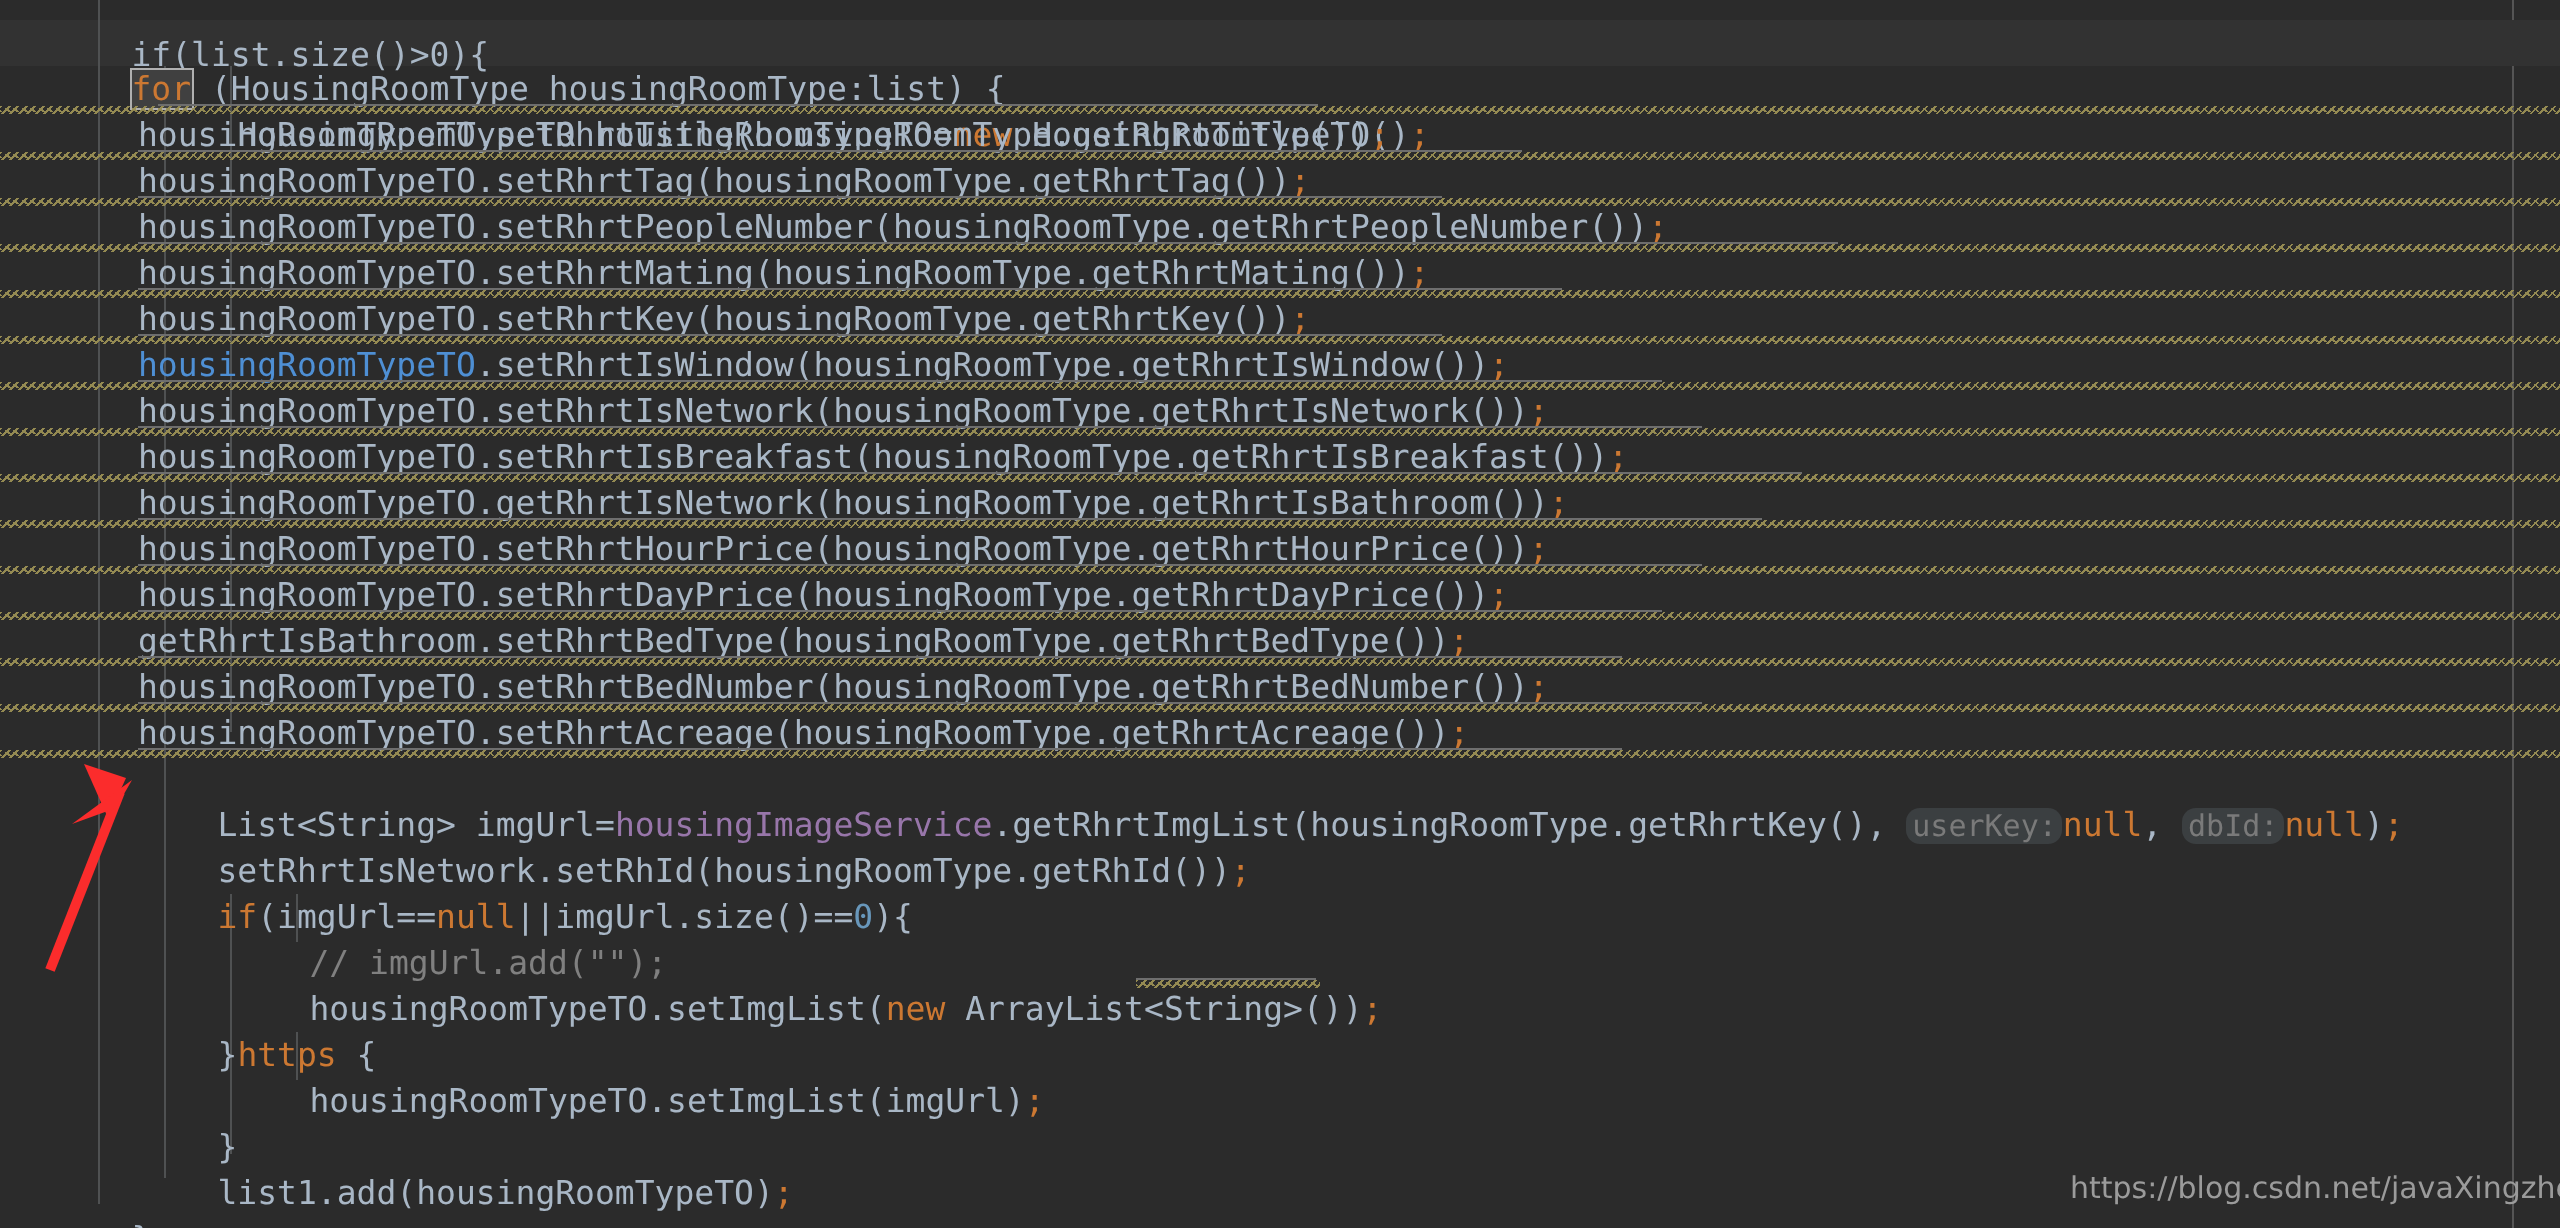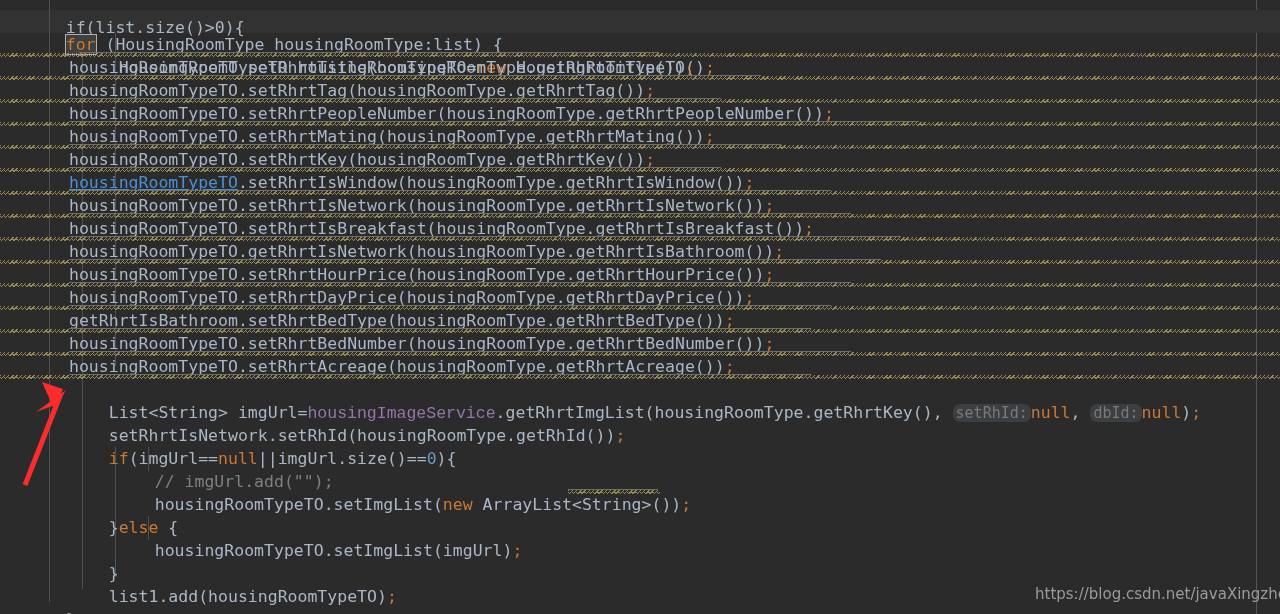--- a/index.html
+++ b/index.html
@@ -50,29 +50,28 @@
     letter-spacing: 0px;
     color: #a9b7c6;
   }
 
   .line-hl { background: #323232; }
 
   
   .kw      { color: #cc7832; text-align: right; }
   .num     { color: #6897bb; }
   .semi    { color: #cc7832; }
-  .fld     { color: #9876aa; font-family: Liberation Mono, monospace; }
+  .fld     { color: #9876aa; }
   .plain   { color: #a9b7c6; }
   .strcls  { color: #a9b7c6; }
   .comment { color: #808080; }
 
   
   .link {
     color: #4e8fd4;
-    text-decoration: underline;
     text-decoration-color: #4e8fd4;
     text-align: center;
   }
 
   
   .sel-box {
     background: #404040;
     outline: 1px solid #b0b0b0;
     color: #cc7832;
   }
@@ -175,41 +174,41 @@
       <div class="code-line" style="top: 217px; padding-left: 69px;"><span class="plain">housingRoomTypeTO.setRhrtIsBreakfast(housingRoomType.getRhrtIsBreakfast())</span><span class="semi">;</span></div>
       <div class="code-line" style="top: 240px; padding-left: 69px;"><span class="plain">housingRoomTypeTO.getRhrtIsNetwork(housingRoomType.getRhrtIsBathroom())</span><span class="semi">;</span></div>
       <div class="code-line" style="top: 263px; padding-left: 69px;"><span class="plain">housingRoomTypeTO.setRhrtHourPrice(housingRoomType.getRhrtHourPrice())</span><span class="semi">;</span></div>
       <div class="code-line" style="top: 286px; padding-left: 69px;"><span class="plain">housingRoomTypeTO.setRhrtDayPrice(housingRoomType.getRhrtDayPrice())</span><span class="semi">;</span></div>
       <div class="code-line" style="top: 309px; padding-left: 69px;"><span class="plain">getRhrtIsBathroom.setRhrtBedType(housingRoomType.getRhrtBedType())</span><span class="semi">;</span></div>
       <div class="code-line" style="top: 332px; padding-left: 69px;"><span class="plain">housingRoomTypeTO.setRhrtBedNumber(housingRoomType.getRhrtBedNumber())</span><span class="semi">;</span></div>
       <div class="code-line" style="top: 355px; padding-left: 69px;"><span class="plain">housingRoomTypeTO.setRhrtAcreage(housingRoomType.getRhrtAcreage())</span><span class="semi">;</span></div>
     </div>
 
   <div class="code-line" style="top:378px; padding-left:69px;">
-    <span class="plain">List&lt;String&gt; imgUrl=</span><span class="fld">housingImageService</span><span class="plain">.getRhrtImgList(housingRoomType.getRhrtKey(), </span><span class="hint">setRhId:</span><span class="kw">null</span><span class="plain">, </span><span class="hint">dbId:</span><span class="kw">null</span><span class="plain">)</span><span class="semi">;</span>
+    <span class="plain">List&lt;String&gt; imgUrl=</span><span class="fld">housingImageService</span><span class="plain">.getRhrtImgList(housingRoomType.getRhrtKey(), </span><span class="hint">userKey:</span><span class="kw">null</span><span class="plain">, </span><span class="hint">dbId:</span><span class="kw">null</span><span class="plain">)</span><span class="semi">;</span>
   </div>
 
   <div class="code-line" style="top:401px; padding-left:69px;">
     <span class="plain">setRhrtIsNetwork.setRhId(housingRoomType.getRhId())</span><span class="semi">;</span>
   </div>
 
   <div class="code-line" style="top:424px; padding-left:69px;">
     <span class="kw">if</span><span class="plain">(imgUrl==</span><span class="kw">null</span><span class="plain">||imgUrl.size()==</span><span class="num">0</span><span class="plain">){</span>
   </div>
 
   <div class="code-line" style="top:447px; padding-left:115px;">
     <span class="comment">// imgUrl.add("");</span>
   </div>
 
   <div class="code-line" style="top:470px; padding-left:115px;">
     <span class="plain">housingRoomTypeTO.setImgList(</span><span class="kw">new</span><span class="plain"> ArrayList&lt;</span><span class="strcls">String</span><span class="plain">&gt;())</span><span class="semi">;</span>
   </div>
 
   <div class="code-line" style="top:493px; padding-left:69px;">
-    <span class="plain">}</span><span class="kw">else</span><span class="plain"> {</span>
+    <span class="plain">}</span><span class="kw">https</span><span class="plain"> {</span>
   </div>
 
   <div class="code-line" style="top:516px; padding-left:115px;">
     <span class="plain">housingRoomTypeTO.setImgList(imgUrl)</span><span class="semi">;</span>
   </div>
 
   <div class="code-line" style="top:539px; padding-left:69px;">
     <span class="plain">}</span>
   </div>
 

